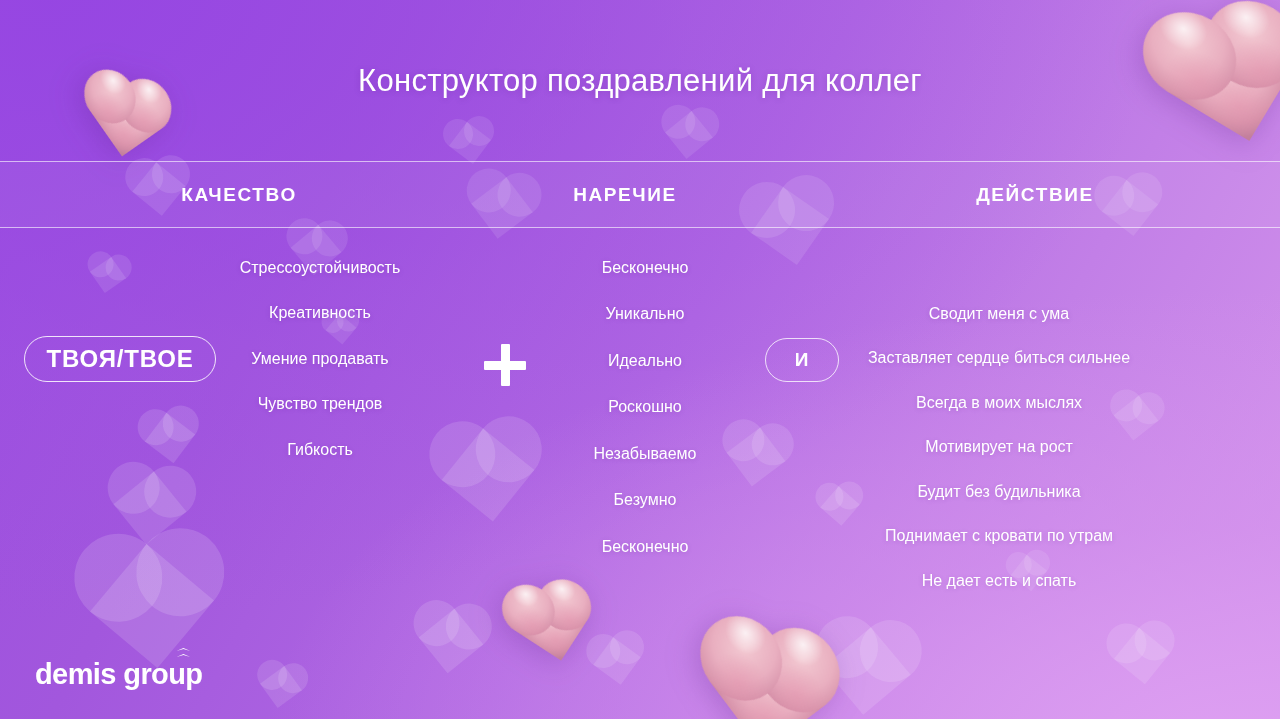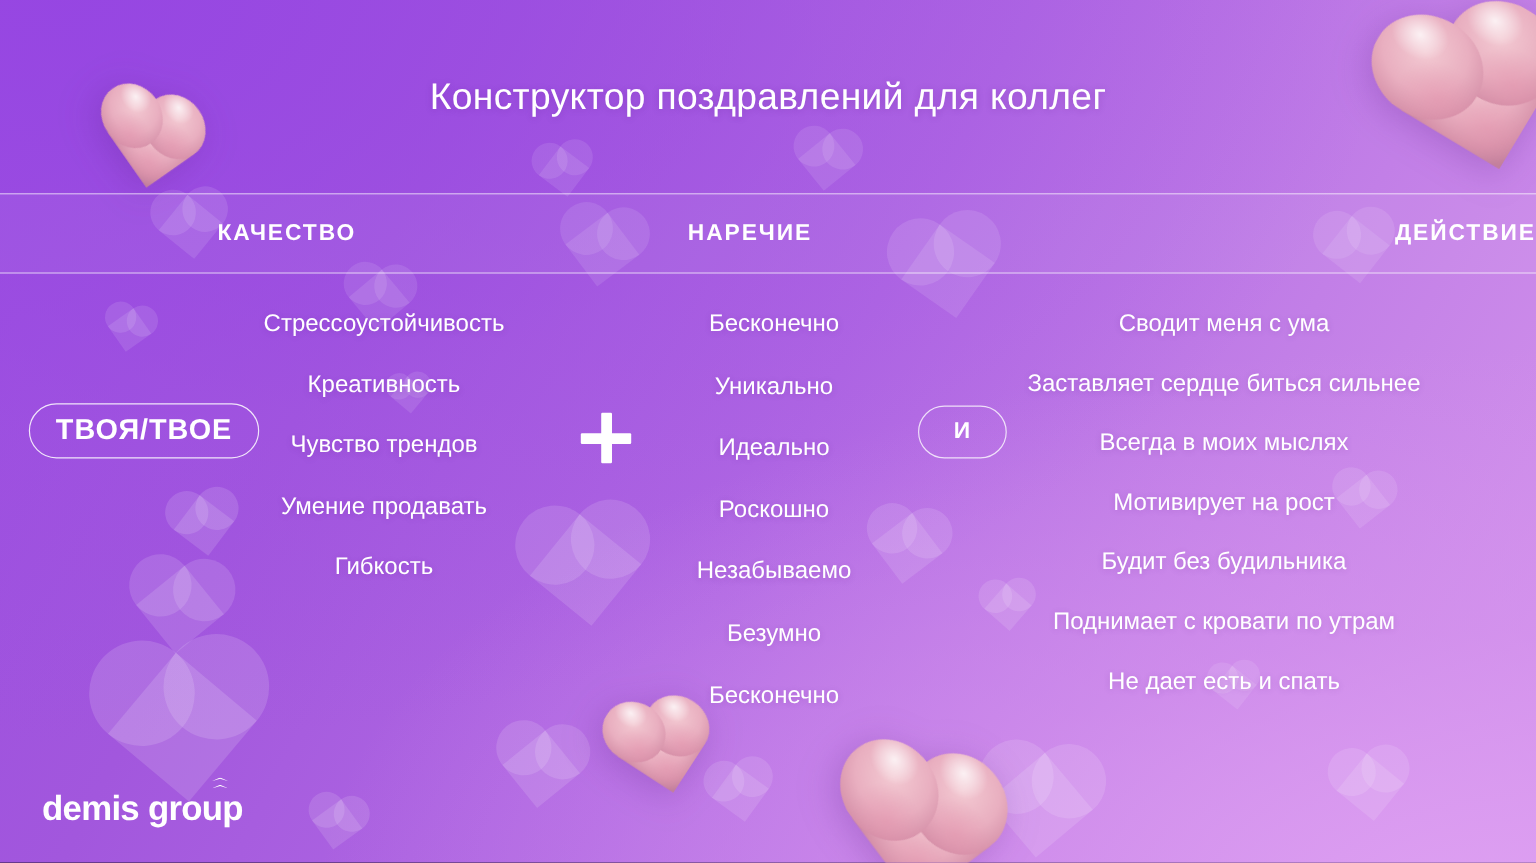--- a/index.html
+++ b/index.html
@@ -117,44 +117,44 @@
   }
   .col-head {
     color: #ffffff;
     font-size: 19px;
     font-weight: bold;
     letter-spacing: 1.6px;
     text-align: center;
   }
   .col-head.c1 { width: 460px; padding-left: 18px; }
   .col-head.c2 { width: 330px; }
-  .col-head.c3 { width: 490px; text-align: right; }
+  .col-head.c3 { width: 490px; }
 
   
   .body-area {
     position: absolute;
     top: 228px;
     left: 0;
     right: 0;
     bottom: 0;
     z-index: 4;
   }
 
   .col {
     position: absolute;
     top: 30px;
     text-align: center;
   }
   .col-quality   { left: 150px;  width: 340px; }
   .col-adverb    { left: 530px;  width: 230px; }
-  .col-action    { left: 830px;  width: 380px; }
+  .col-action    { left: 809px;  width: 380px; margin-top: 46px; }
 
   .word {
     color: #ffffff;
-    font-size: 20px;
+    font-size: 16px;
     font-weight: 400;
     line-height: 1.28;
     text-shadow: 0 1px 5px rgba(92, 28, 135, 0.18);
   }
   .col-quality .word { margin-bottom: 25px; }
   .col-adverb .word  { margin-bottom: 26px; }
   .col-action .word  { margin-bottom: 24px; }
   .word:last-child { margin-bottom: 0; }
 
   
@@ -304,22 +304,22 @@
   <div class="header-row">
     <div class="col-head c1">КАЧЕСТВО</div>
     <div class="col-head c2">НАРЕЧИЕ</div>
     <div class="col-head c3">ДЕЙСТВИЕ</div>
   </div>
 
   <div class="body-area">
     <div class="col col-quality">
         <div class="word">Стрессоустойчивость</div>
         <div class="word">Креативность</div>
+        <div class="word">Умение продавать</div>
         <div class="word">Чувство трендов</div>
-        <div class="word">Умение продавать</div>
         <div class="word">Гибкость</div>
       </div>
     <div class="col col-adverb">
         <div class="word">Бесконечно</div>
         <div class="word">Уникально</div>
         <div class="word">Идеально</div>
         <div class="word">Роскошно</div>
         <div class="word">Незабываемо</div>
         <div class="word">Безумно</div>
         <div class="word">Бесконечно</div>

